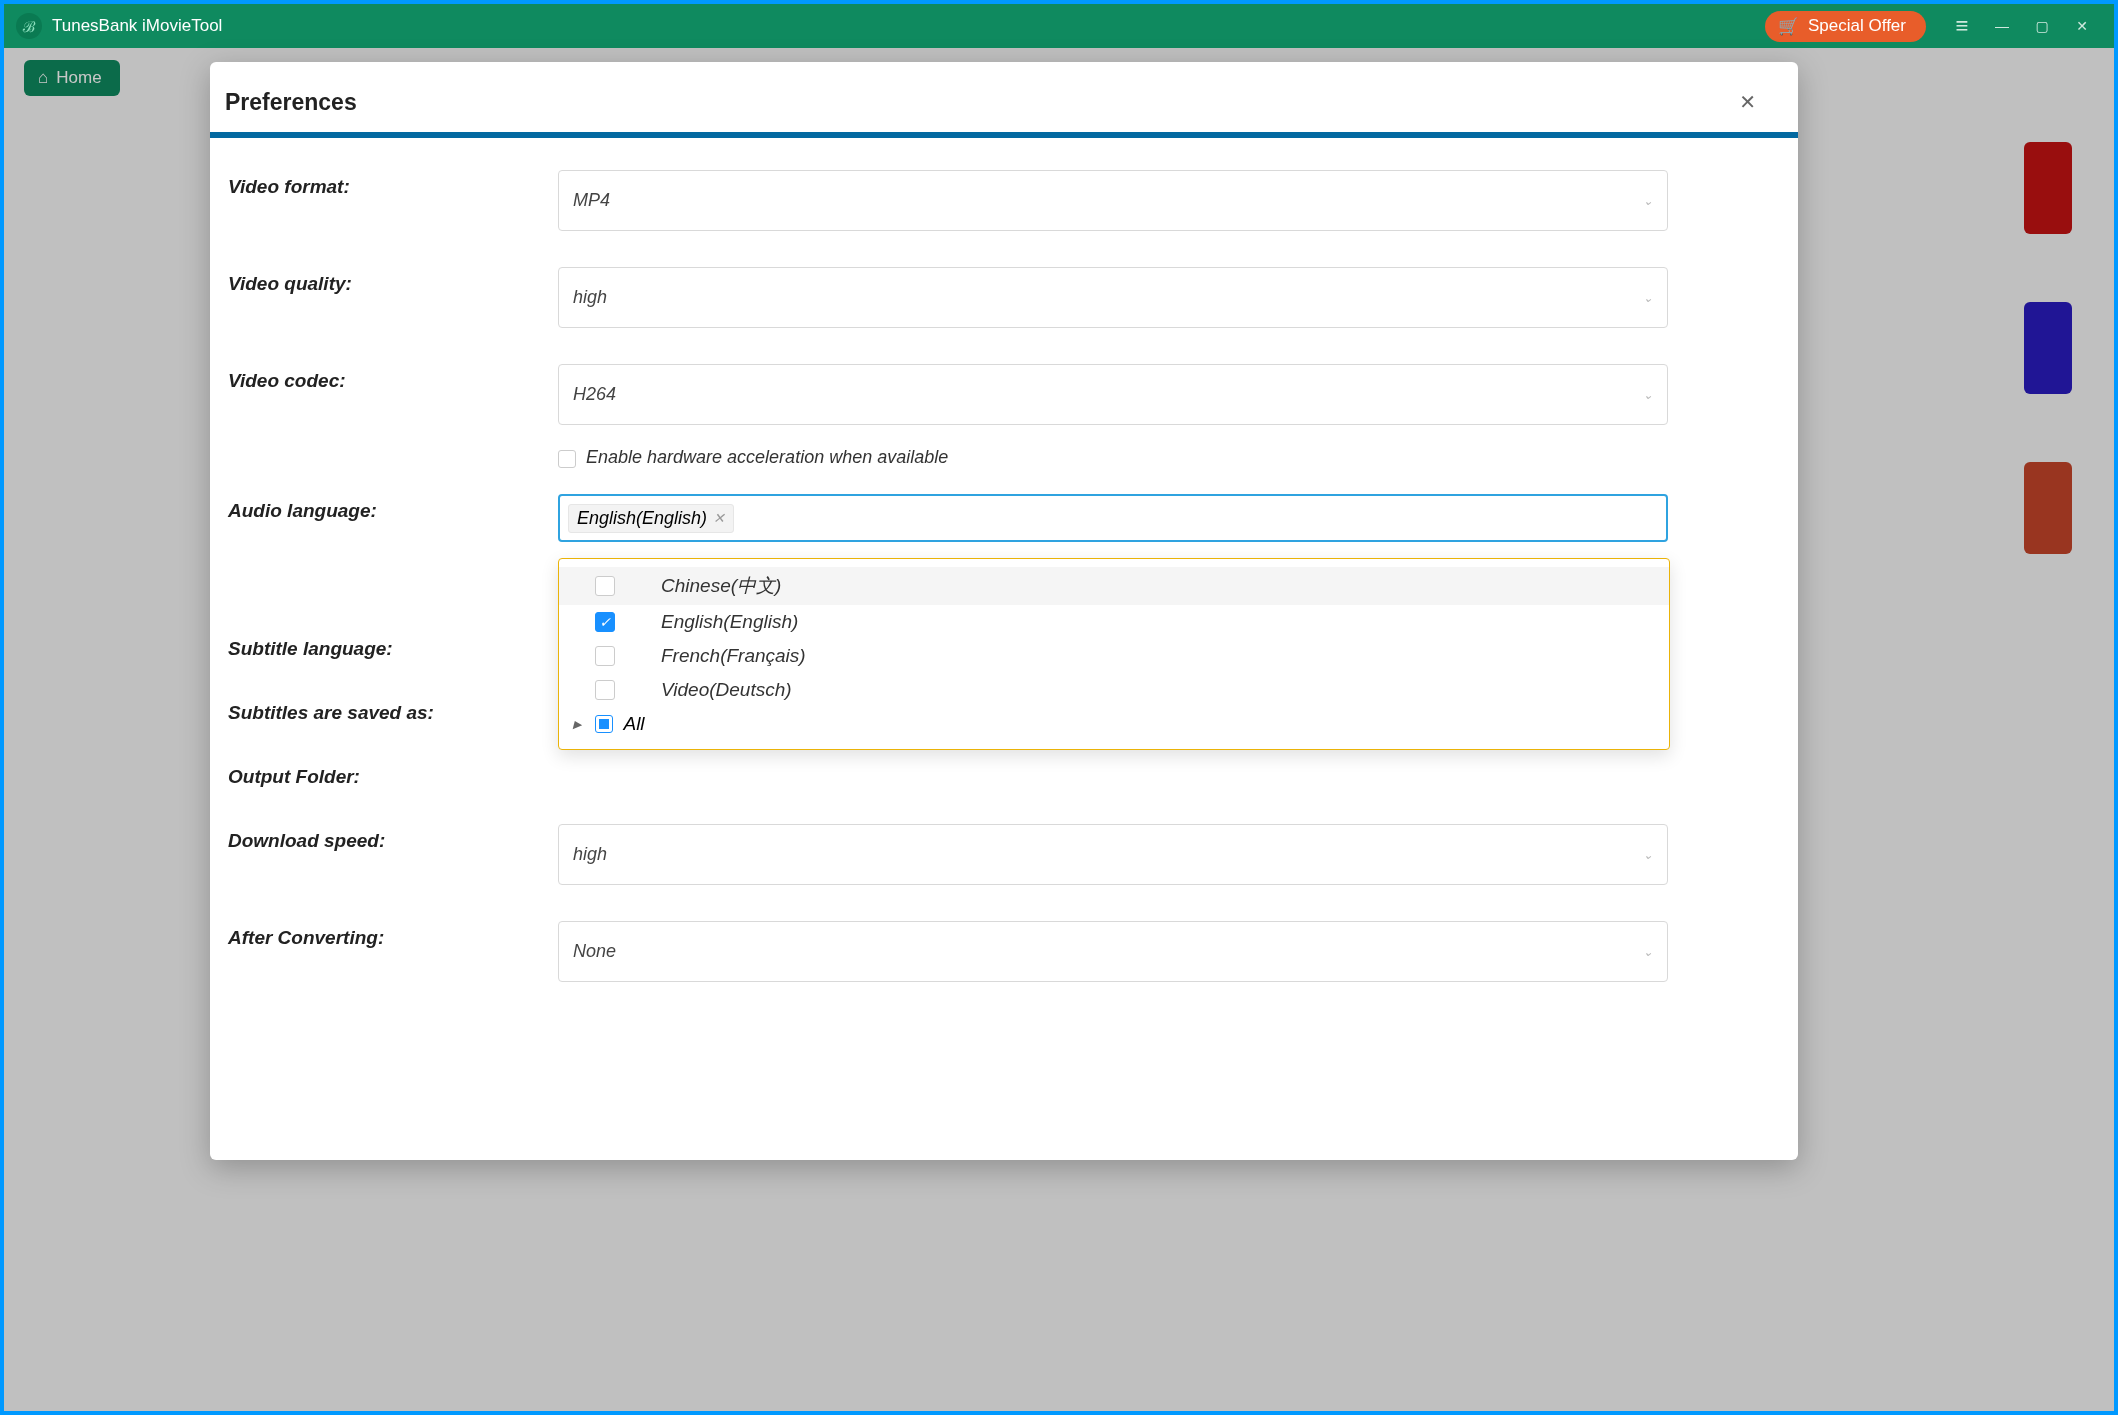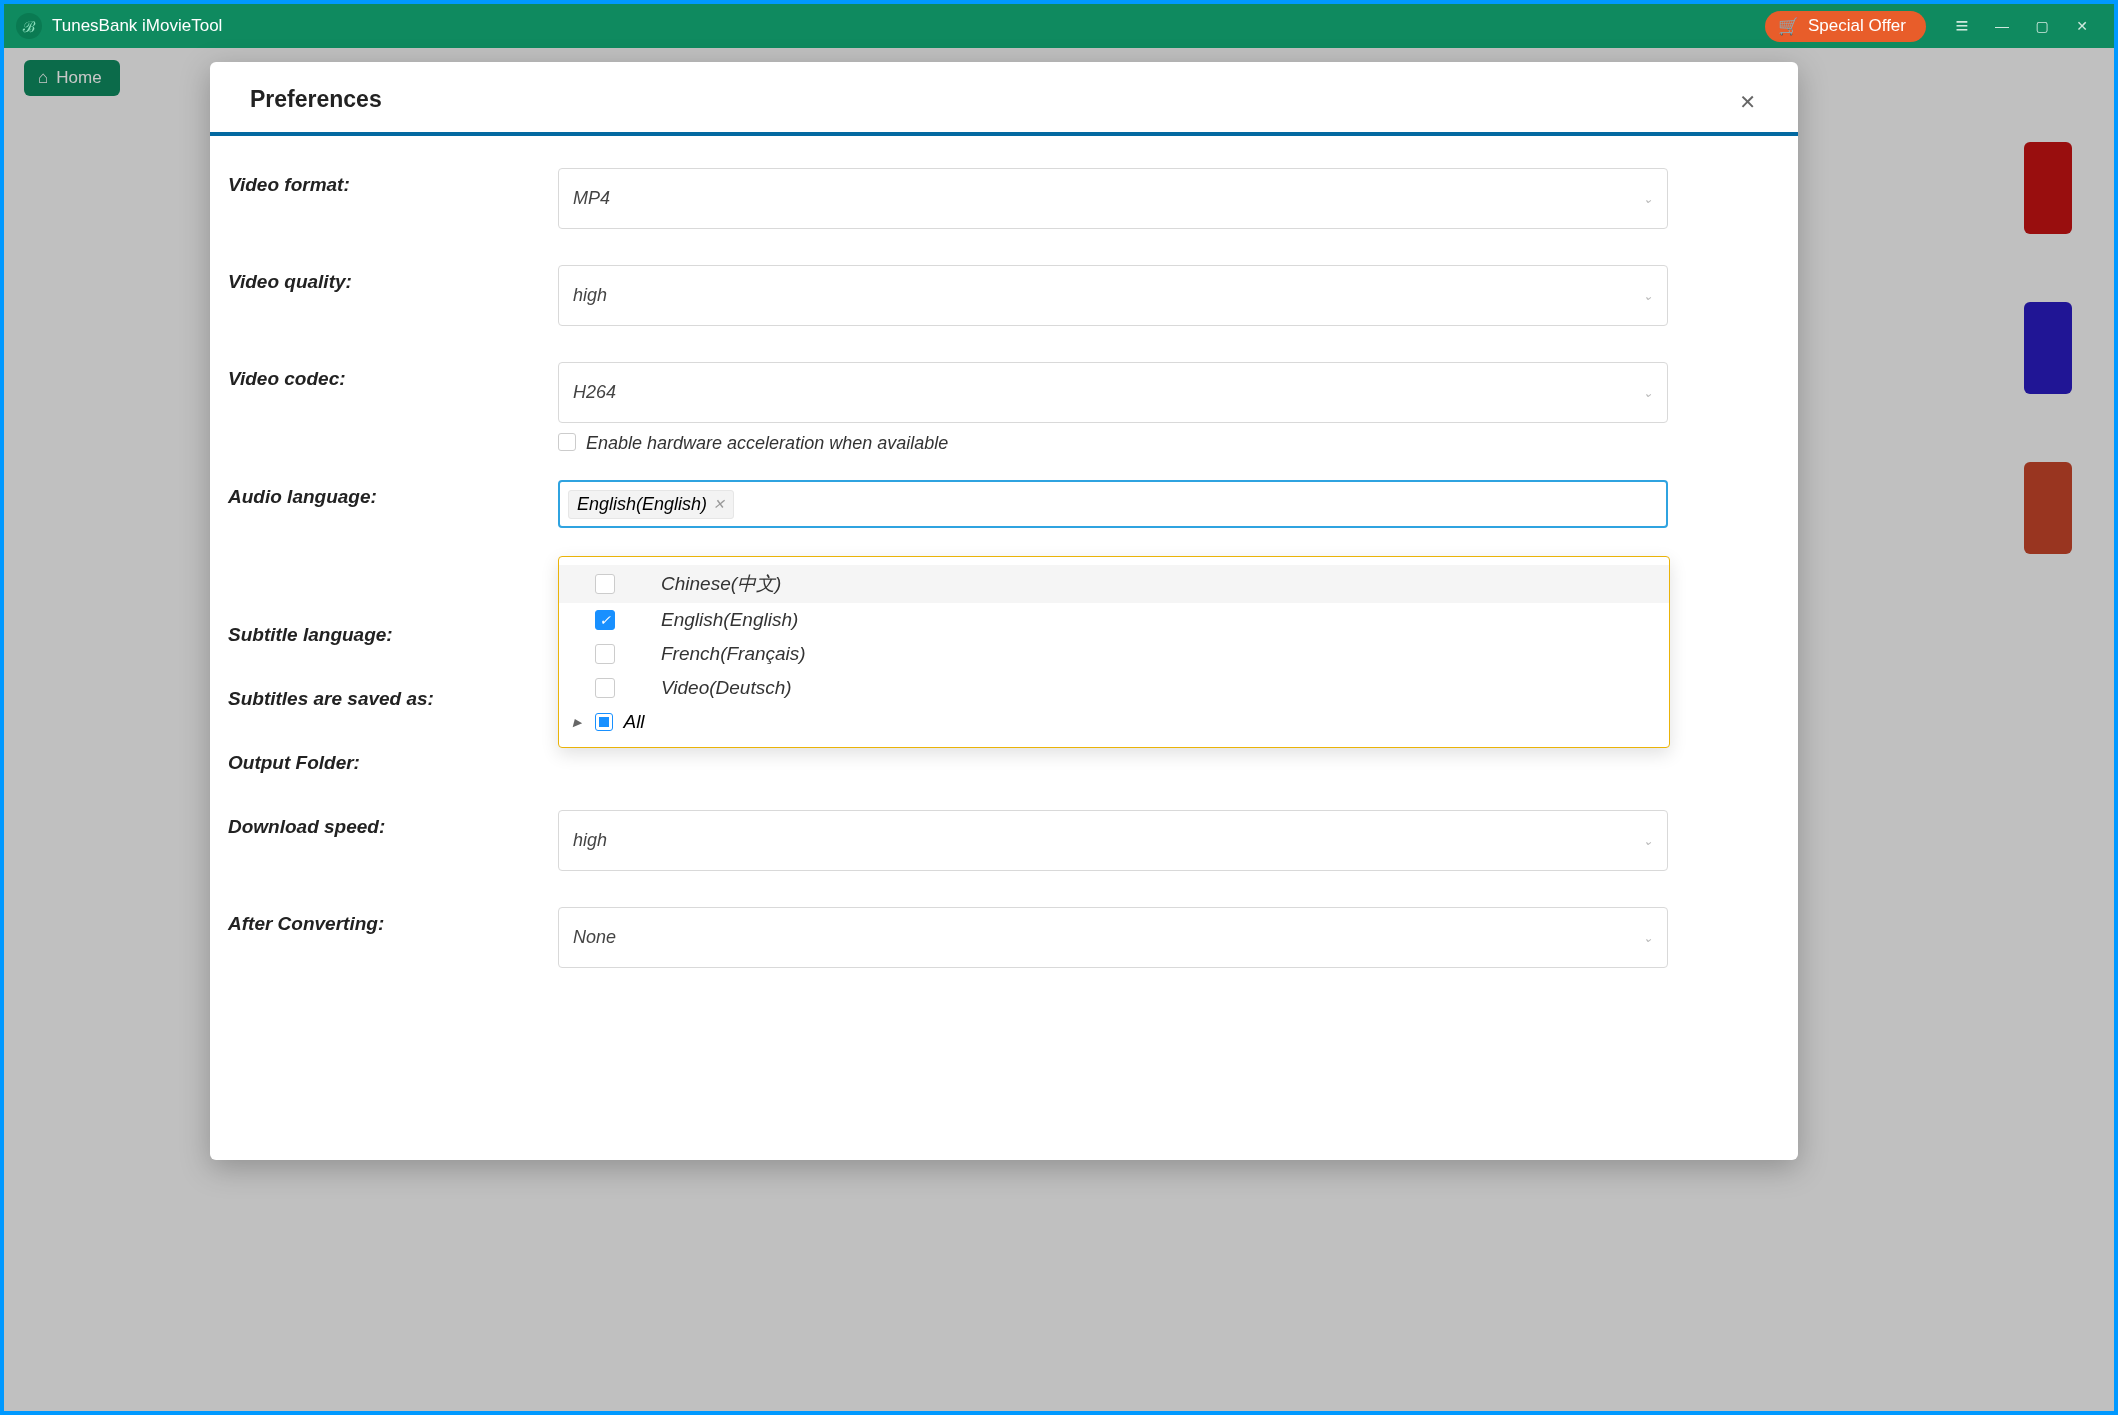--- a/index.html
+++ b/index.html
@@ -78,23 +78,23 @@
   max-width: calc(100% - 240px);
   height: 1098px;
   max-height: calc(100% - 28px);
   background:#fff;
   border-radius: 6px;
   box-shadow: 0 8px 30px rgba(0,0,0,0.25);
   display:flex; flex-direction:column;
   overflow:hidden;
 }
 .modal-header {
-  padding: 24px 34px 14px 40px;
-  border-bottom: 4px solid #0369a1;
-  display:flex; align-items:flex-start;
+  padding: 24px 34px 14px 15px;
+  border-bottom: 6px solid #0369a1;
+  display:flex; align-items:center;
 }
 .modal-header h2 { font-size: 23px; font-weight:600; flex:1; color:#222; }
 .modal-header .close { font-size:20px; color:#666; cursor:pointer; padding:4px 8px; }
 
 .modal-body {
   flex:1;
   overflow-y: scroll;
   padding: 32px 18px 20px 18px;
   position:relative;
   font-style:italic;
@@ -123,22 +123,22 @@
   font-size:18px;
   color:#444;
   position:relative;
   background:#fff;
 }
 .select .chev {
   position:absolute; right:14px; color:#bbb; font-size:12px;
 }
 
 .checkbox-line {
-  display:flex; align-items:flex-start; gap:10px;
-  margin-top:10px;
+  display:flex; align-items:flex-end; gap:10px;
+  margin-top:22px;
   font-size:18px;
   color:#333;
 }
 .cb {
   width:18px; height:18px; border:1px solid #ccc; border-radius:3px; background:#fff;
 }
 
 .multi {
   border:2px solid #2fa3e0;
   border-radius:4px;

